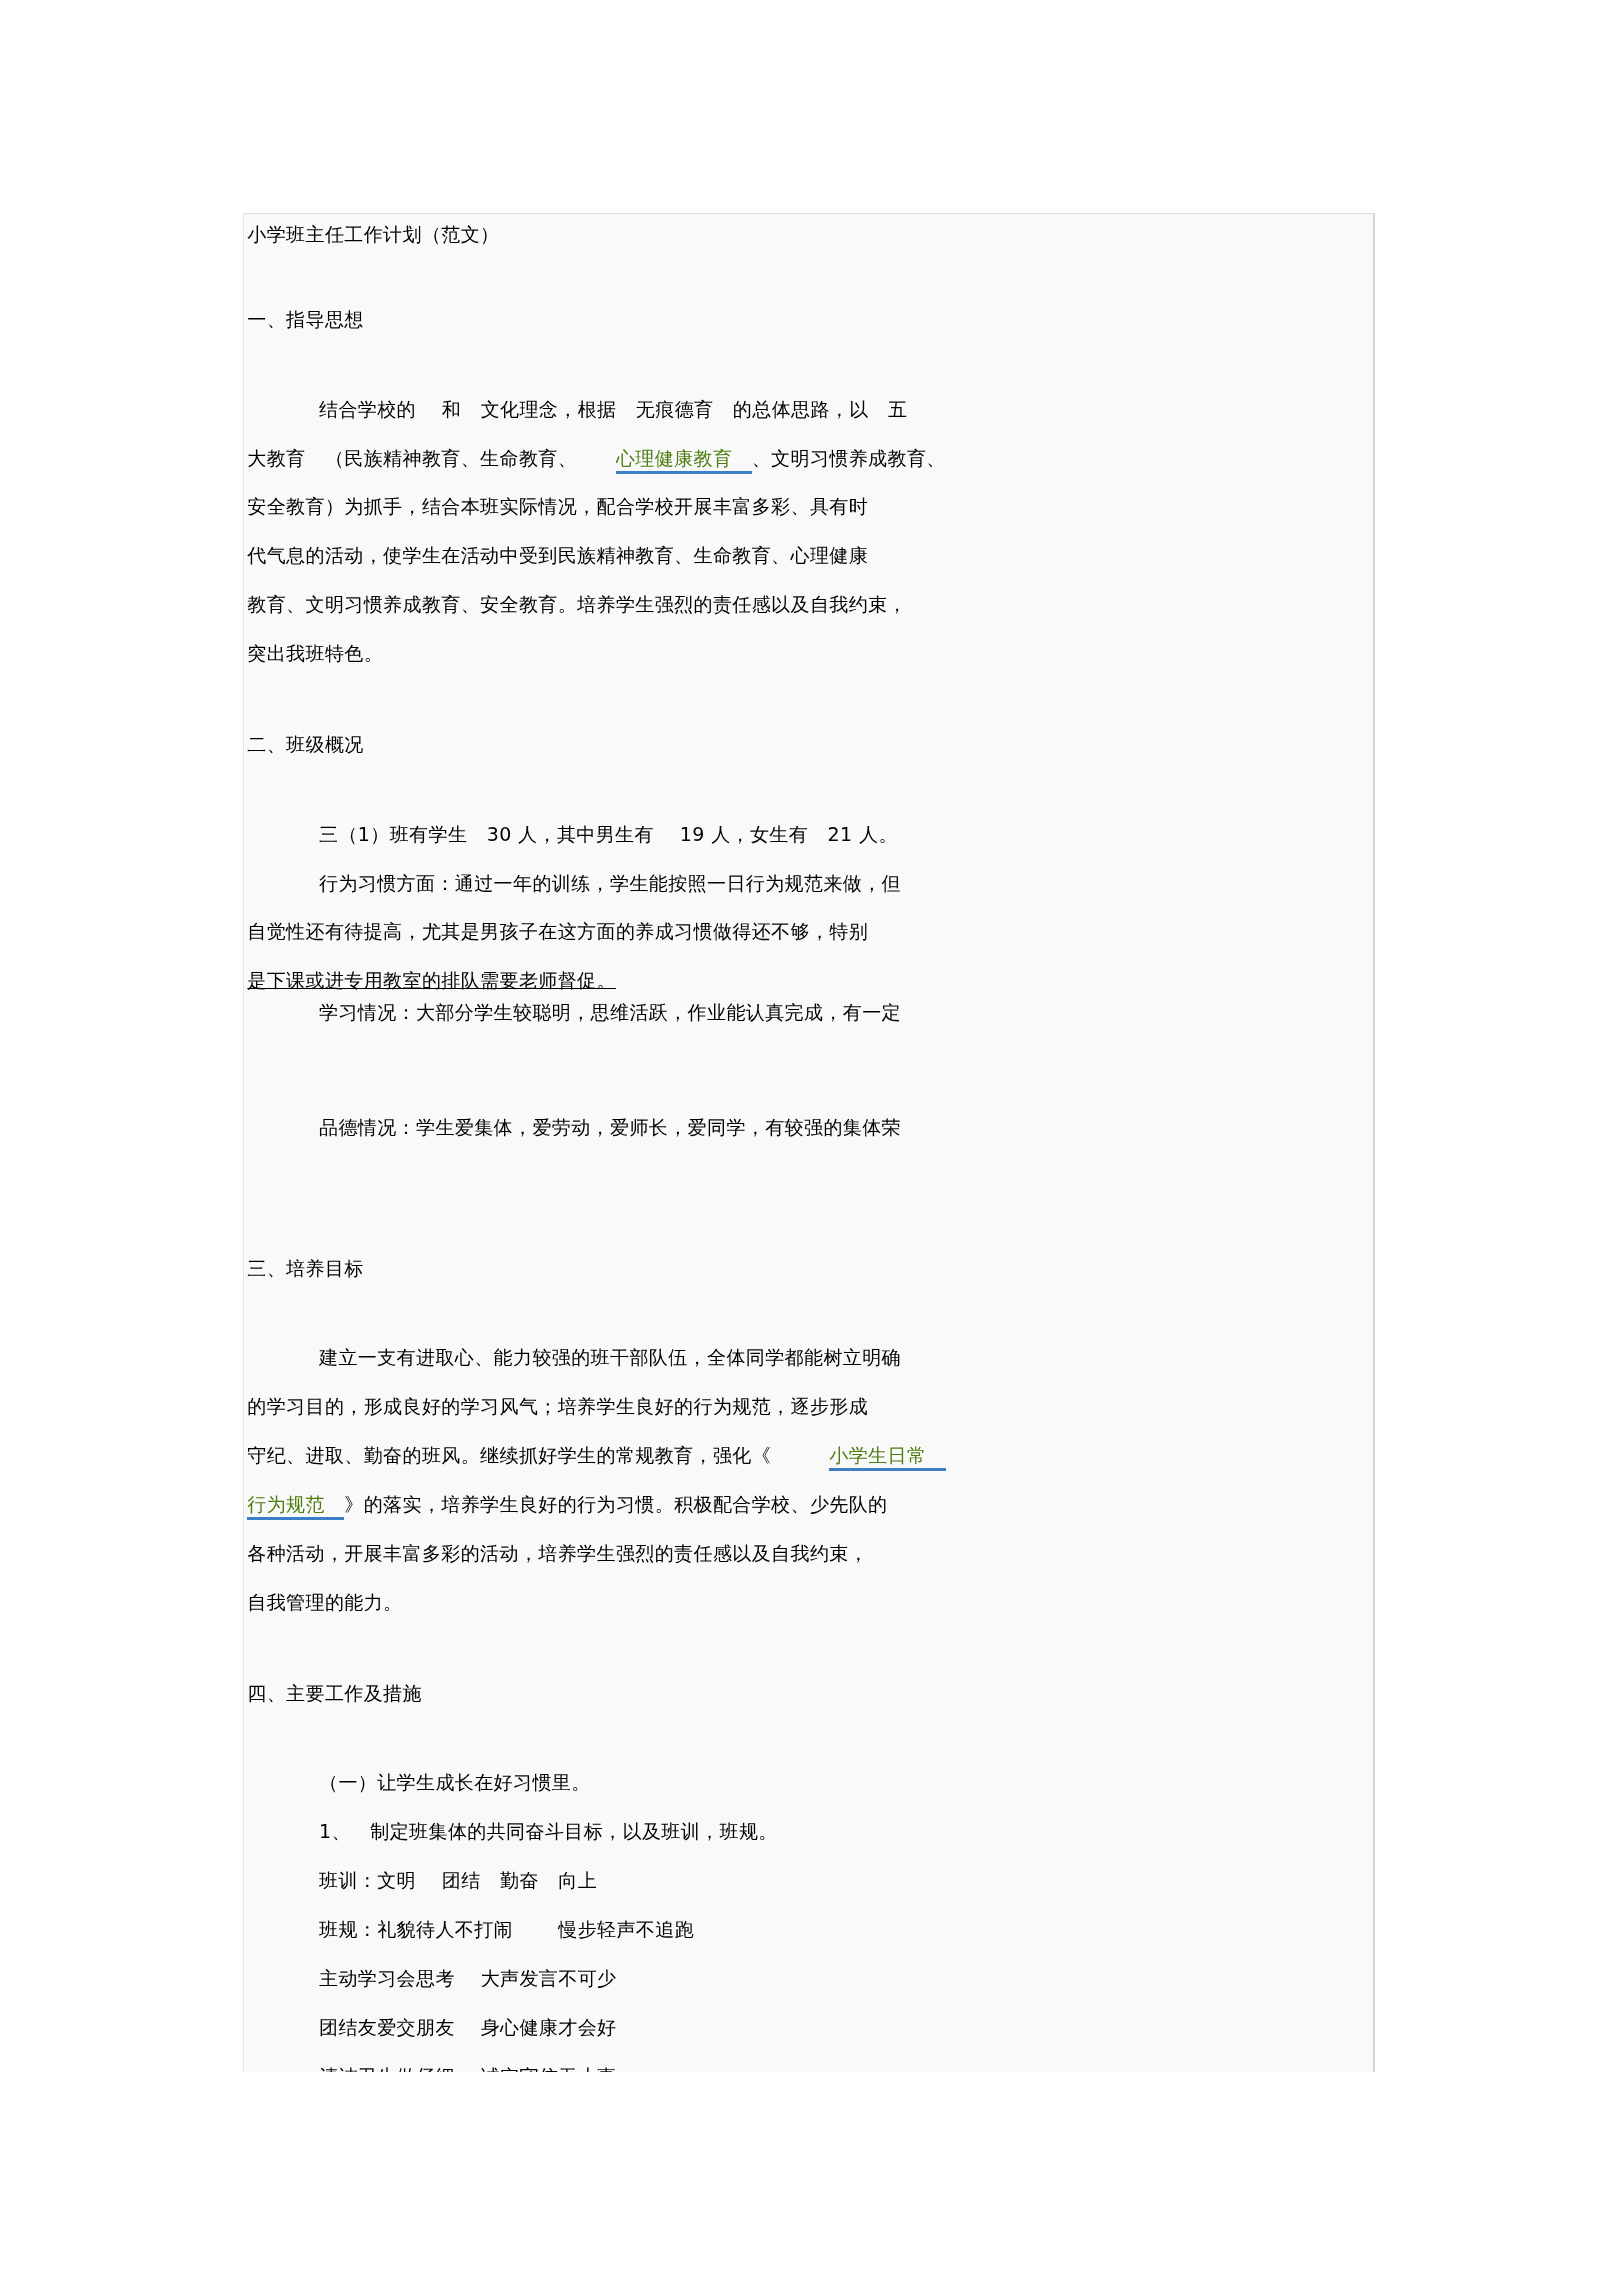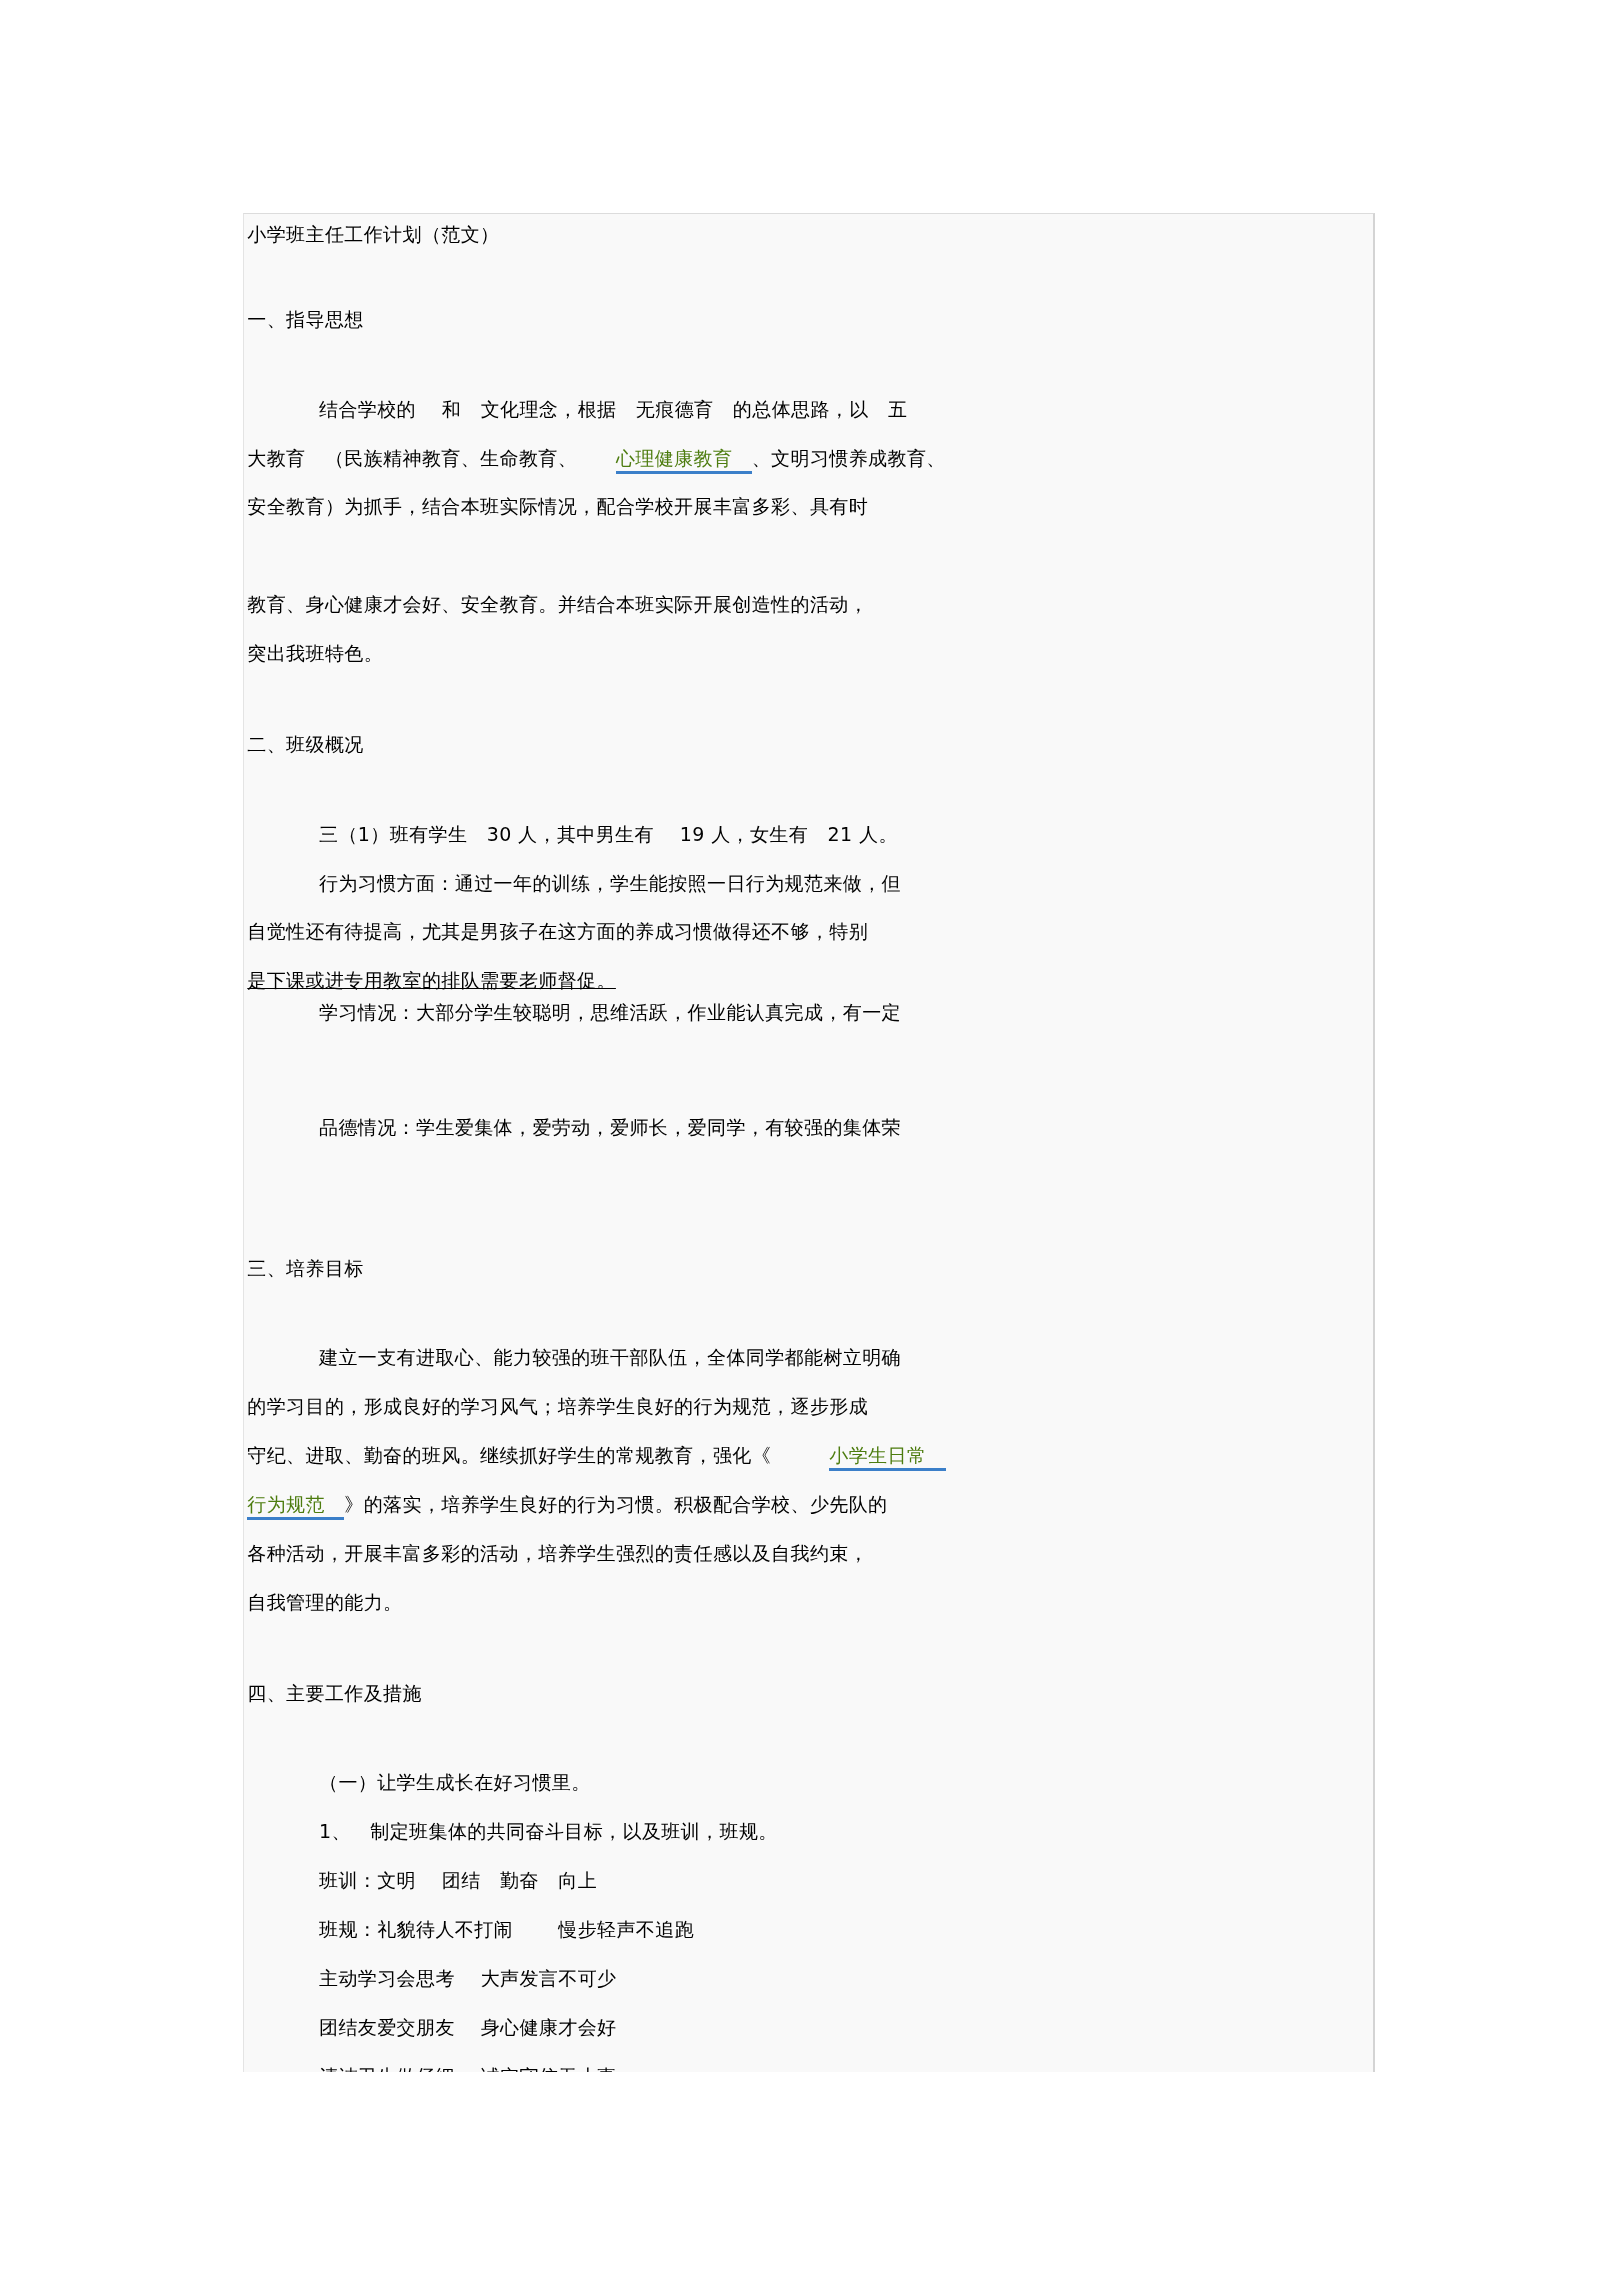--- a/index.html
+++ b/index.html
@@ -49,21 +49,22 @@
 <body>
 
 <div class="page-box">
 
   <div class="line" style="top:1.6px;">小学班主任工作计划（范文）</div>
 
   <div class="line" style="top:87px;">一、指导思想</div>
   <div class="line indent" style="top:177px;"><span>结合学校的　 和　文化理念，根据　无痕德育　的总体思路，以　五</span></div>
   <div class="line" style="top:226px;"><span>大教育　（民族精神教育、生命教育、　　</span><span class="link">心理健康教育　</span><span>、文明习惯养成教育、</span></div>
   <div class="line" style="top:274px;"><span>安全教育）为抓手，结合本班实际情况，配合学校开展丰富多彩、具有时</span></div>
-  <div class="line" style="top:372px;"><span>教育、身心健康才会好、安全教育。并结合本班实际开展创造性的活动，</span></div>
+  <div class="line" style="top:323px;"><span>代气息的活动，使学生在活动中受到民族精神教育、生命教育、心理健康</span></div>
+  <div class="line" style="top:372px;"><span>教育、文明习惯养成教育、安全教育。培养学生强烈的责任感以及自我约束，</span></div>
   <div class="line" style="top:421px;"><span>突出我班特色。</span></div>
 
   <div class="line" style="top:512px;">二、班级概况</div>
   <div class="line indent" style="top:602px;"><span>三（1）班有学生　30 人，其中男生有　 19 人，女生有　21 人。</span></div>
   <div class="line indent" style="top:651px;"><span>行为习惯方面：通过一年的训练，学生能按照一日行为规范来做，但</span></div>
   <div class="line" style="top:699px;"><span>自觉性还有待提高，尤其是男孩子在这方面的养成习惯做得还不够，特别</span></div>
   <div class="line" style="top:748px;text-decoration:underline;"><span>是下课或进专用教室的排队需要老师督促。</span></div>
   <div class="line indent" style="top:780px;"><span>学习情况：大部分学生较聪明，思维活跃，作业能认真完成，有一定</span></div>
   <div class="line indent" style="top:895px;"><span>品德情况：学生爱集体，爱劳动，爱师长，爱同学，有较强的集体荣</span></div>
 

